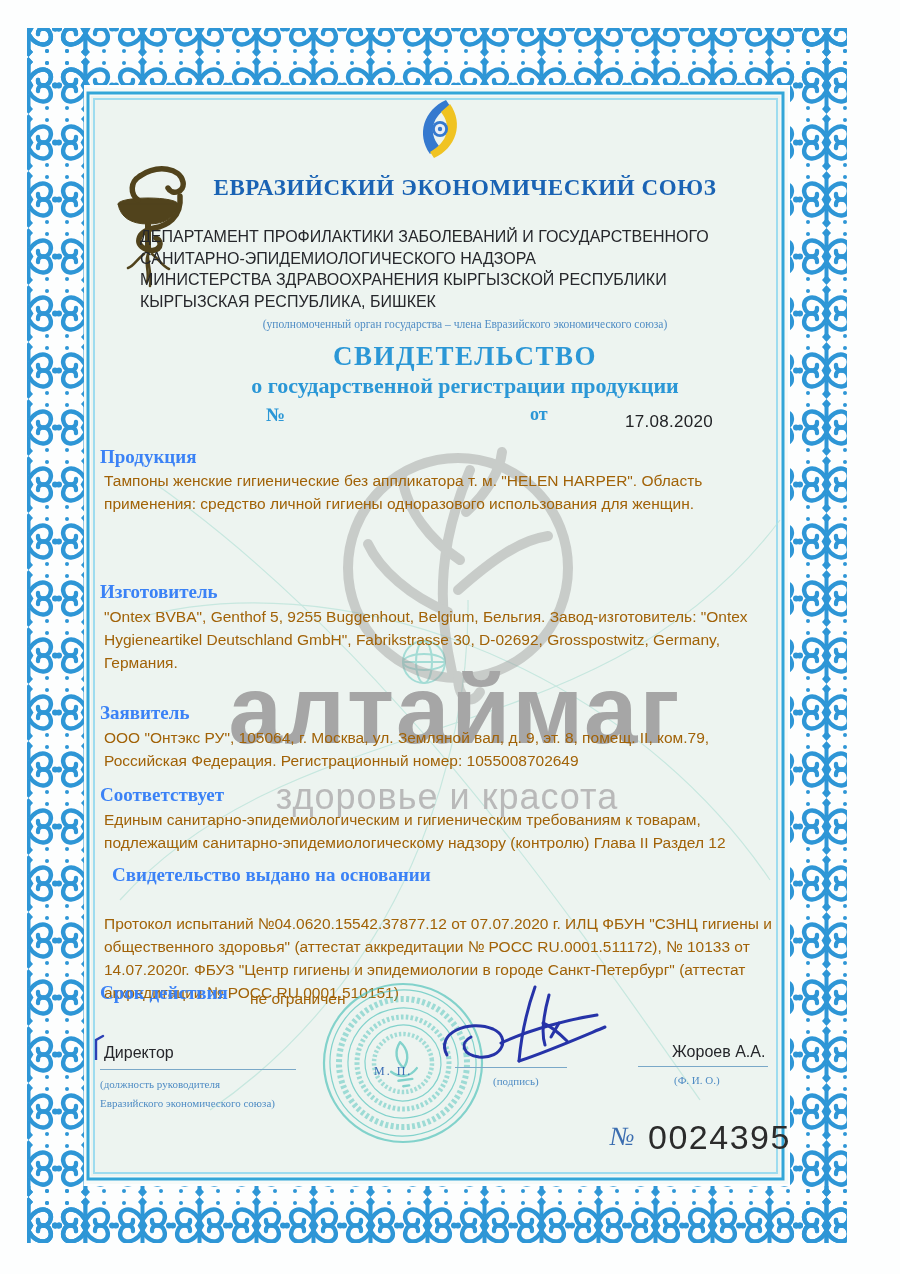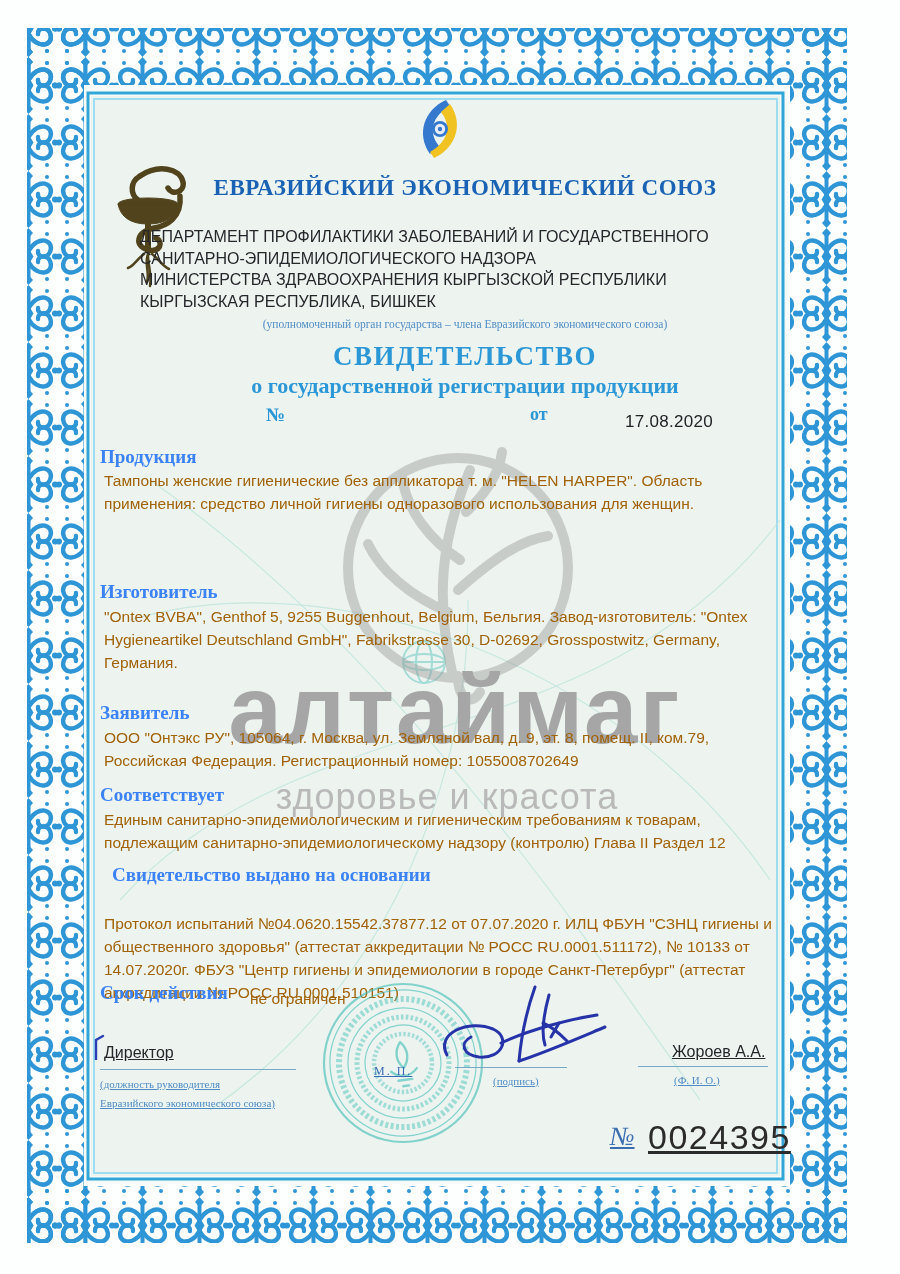--- a/index.html
+++ b/index.html
@@ -1,19 +1,19 @@
 <!DOCTYPE html>
 <html><head>
 <meta charset="utf-8">
 <style>
   html,body { margin:0; padding:0; background:#ffffff; }
   .page { position:relative; width:900px; height:1274px; background:#ffffff; overflow:hidden;
           font-family:"Liberation Sans", sans-serif; }
   .abs { position:absolute; }
-  .z0 { z-index:0; } .z1 { z-index:1; } .z2 { z-index:2; } .z3 { z-index:3; } .z4 { z-index:4;text-decoration:underline; } .z5 { z-index:5; }
+  .z0 { z-index:0; } .z1 { z-index:1; } .z2 { z-index:2; } .z3 { z-index:3; } .z4 { z-index:4; } .z5 { z-index:5; }
 
   .hdr-title   { color:#1a63b4; font-family:"Liberation Serif", serif; font-weight:bold;
                  font-size:23px; letter-spacing:.6px; text-align:center; }
   .dept        { color:#26272b; font-size:16px; line-height:21.5px; }
   .note-blue   { color:#4f8cc4; font-family:Liberation Serif, serif; font-size:11.5px; text-align:center; }
   .doc-title   { color:#2b97d6; font-family:"Liberation Serif", serif; font-weight:bold;
                  font-size:27px; letter-spacing:1.5px; text-align:center; }
   .doc-sub     { color:#2b97d6; font-family:"Liberation Serif", serif; font-weight:bold;
                  font-size:22px; text-align:center; }
   .num-label   { color:#2b97d6; font-family:"Liberation Serif", serif; font-weight:bold; font-size:19px; }

